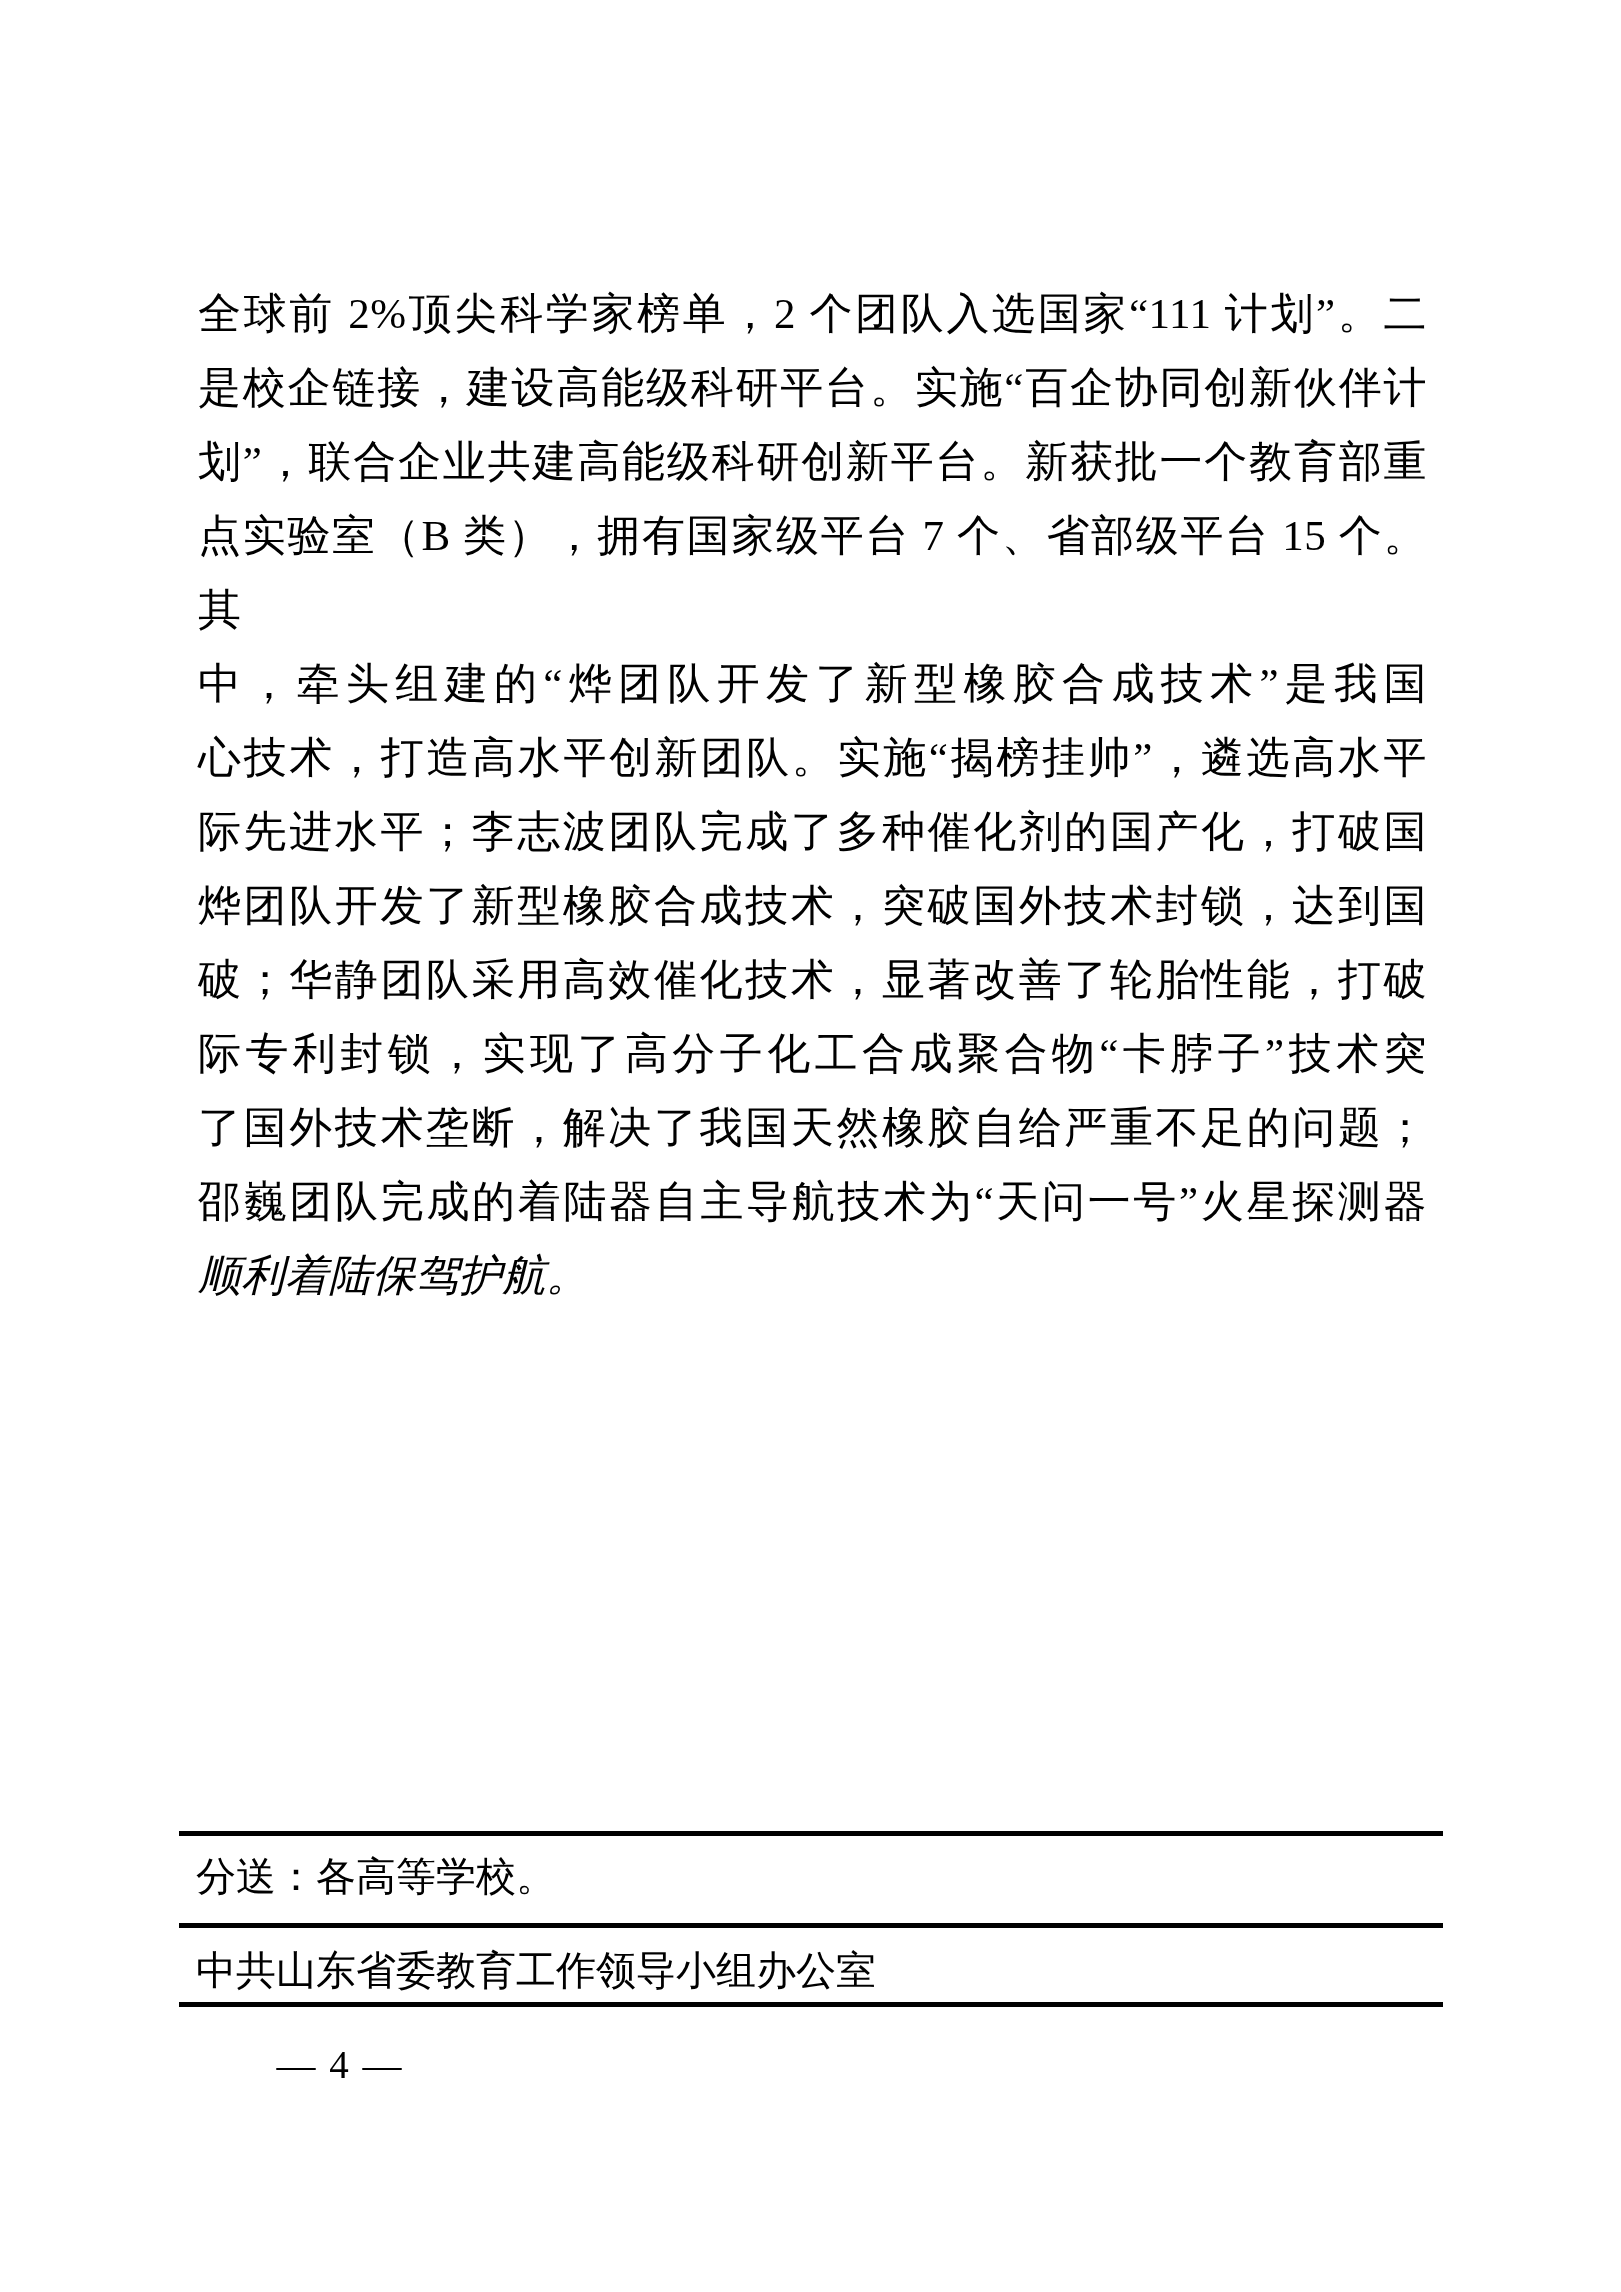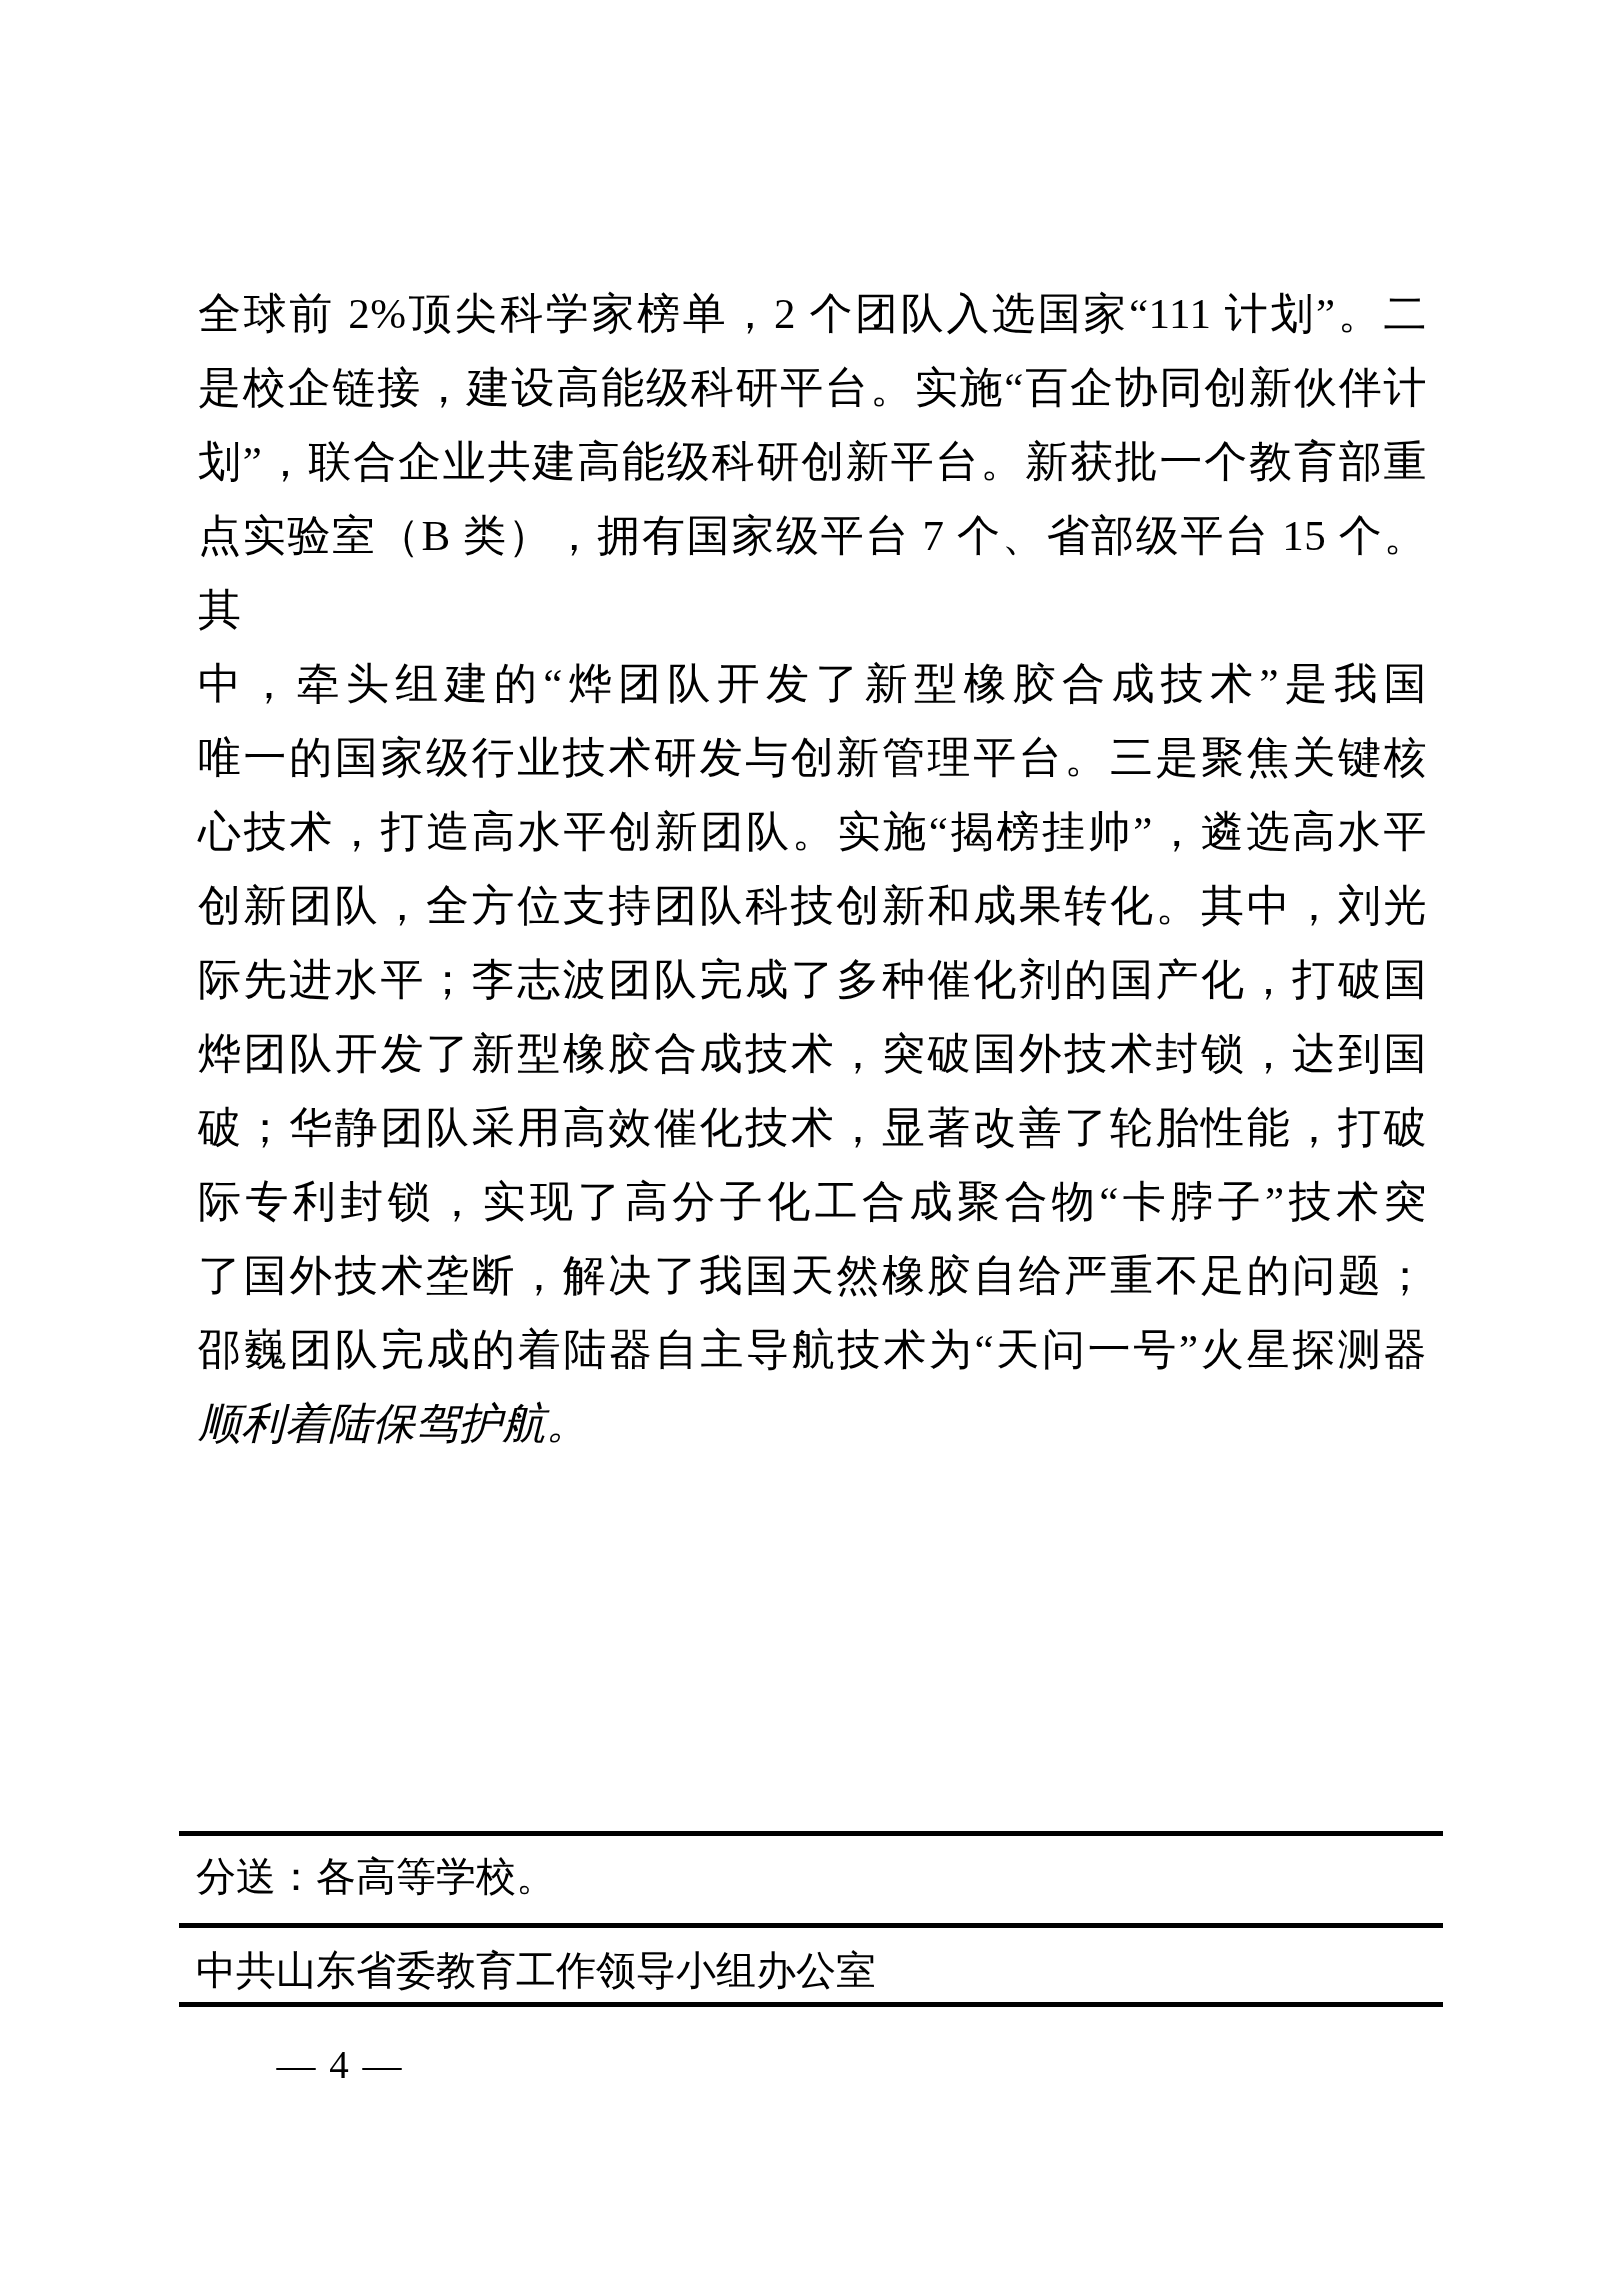--- a/index.html
+++ b/index.html
@@ -78,23 +78,21 @@
 <body>
 
 <div class="doc">
 
   <div class="body-block">
     <div class="ln j">全球前 2%顶尖科学家榜单，2 个团队入选国家“111 计划”。二</div>
     <div class="ln j">是校企链接，建设高能级科研平台。实施“百企协同创新伙伴计</div>
     <div class="ln j">划”，联合企业共建高能级科研创新平台。新获批一个教育部重</div>
     <div class="ln j">点实验室（B 类），拥有国家级平台 7 个、省部级平台 15 个。其</div>
     <div class="ln j">中，牵头组建的“烨团队开发了新型橡胶合成技术”是我国</div>
-    <div class="ln j">唯一的国家级行业技术研发与创新管理平台。三是聚焦关键核</div>
     <div class="ln j">心技术，打造高水平创新团队。实施“揭榜挂帅”，遴选高水平</div>
-    <div class="ln j">创新团队，全方位支持团队科技创新和成果转化。其中，刘光</div>
     <div class="ln j">际先进水平；李志波团队完成了多种催化剂的国产化，打破国</div>
     <div class="ln j">烨团队开发了新型橡胶合成技术，突破国外技术封锁，达到国</div>
     <div class="ln j">破；华静团队采用高效催化技术，显著改善了轮胎性能，打破</div>
     <div class="ln j">际专利封锁，实现了高分子化工合成聚合物“卡脖子”技术突</div>
     <div class="ln j">了国外技术垄断，解决了我国天然橡胶自给严重不足的问题；</div>
     <div class="ln j">邵巍团队完成的着陆器自主导航技术为“天问一号”火星探测器</div>
     <div class="ln last">顺利着陆保驾护航。</div>
   </div>
 
   <div class="rule rule-top"></div>

